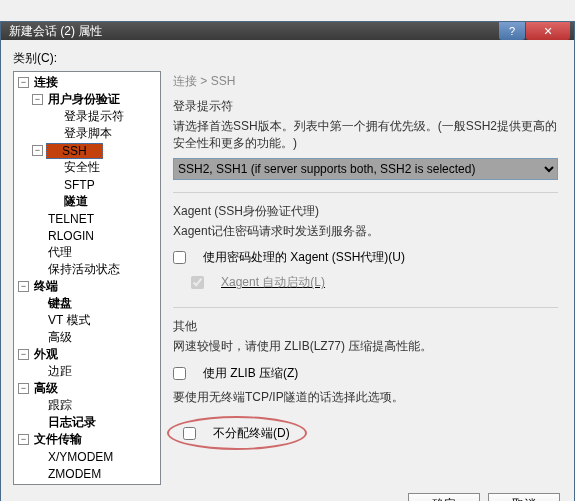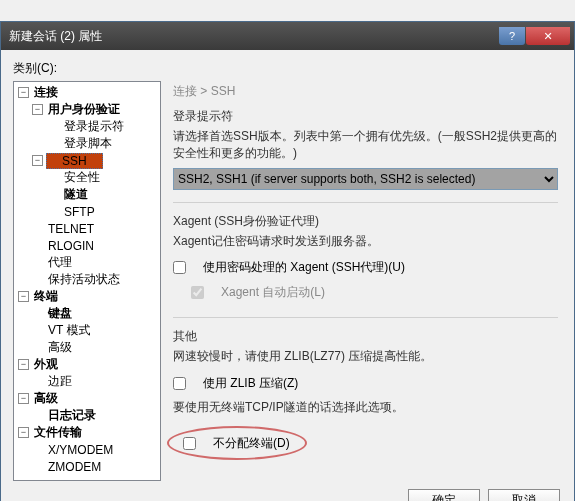--- a/index.html
+++ b/index.html
@@ -31,21 +31,21 @@
 .d1 { padding-left: 18px; }
 .d2 { padding-left: 34px; }
 
 .right { flex: 1; display: flex; flex-direction: column; padding: 0 4px 0 4px; min-width: 0; }
 .crumb { color: #888; font-family: Tahoma, sans-serif; margin: 2px 0 8px 0; }
 .sect-title { color: #333; margin-bottom: 3px; }
 .sect-desc { color: #333; line-height: 1.4; margin-bottom: 6px; }
 select.proto { width: 100%; height: 22px; border: 1px solid #7a9ab5; background: #a3a3a3; font-size: 12px; }
 hr.div { border: none; border-top: 1px solid #d0d0d0; margin: 12px 0 10px 0; }
 .cb-row { display: flex; align-items: center; gap: 17px; margin: 4px 0 4px 0; }
-.cb-row.ind { margin-left: 18px; }
+.cb-row.ind { margin-left: 18px; text-decoration: underline; }
 .cb-row input { width: 13px; height: 13px; }
 .cb-row .dis { color: #888; }
 .hint { color: #333; margin: 3px 0 6px 0; }
 .ring { border: 2px solid #d06a6a; border-radius: 50%; width: 140px; height: 34px; position: relative; margin-top: 4px; margin-left: -6px; display: flex; align-items: center; padding-left: 14px; }
 
 .btns { display: flex; justify-content: flex-end; gap: 8px; padding: 8px 2px 2px 0; }
 .btn { width: 72px; height: 22px; border: 1px solid #8a8a8a; background: linear-gradient(#fefefe,#e6e6e6); cursor: default; }
 </style>
 </head>
 <body>
@@ -101,27 +101,27 @@
                   <ul>
                     <li>
                         <div class="row d2">
                           <span class="tog-sp"></span>
                           <span class="lbl">安全性</span>
                         </div>
                       </li>
                     <li>
                         <div class="row d2">
                           <span class="tog-sp"></span>
+                          <span class="lbl">SFTP</span>
+                        </div>
+                      </li>
+                    <li>
+                        <div class="row d2">
+                          <span class="tog-sp"></span>
                           <span class="lbl bold">隧道</span>
-                        </div>
-                      </li>
-                    <li>
-                        <div class="row d2">
-                          <span class="tog-sp"></span>
-                          <span class="lbl">SFTP</span>
                         </div>
                       </li>
                   </ul>
                 </li>
                 <li>
                     <div class="row d1">
                       <span class="tog-sp"></span>
                       <span class="lbl">TELNET</span>
                     </div>
                   </li>
@@ -184,20 +184,26 @@
                     </div>
                   </li>
               </ul>
             </li>
             <li>
                 <div class="row d0">
                   <span class="tog">−</span>
                   <span class="lbl bold">高级</span>
                 </div>
               <ul>
+                <li>
+                    <div class="row d1">
+                      <span class="tog-sp"></span>
+                      <span class="lbl">跟踪</span>
+                    </div>
+                  </li>
                 <li>
                     <div class="row d1">
                       <span class="tog-sp"></span>
                       <span class="lbl bold">日志记录</span>
                     </div>
                   </li>
               </ul>
             </li>
             <li>
                 <div class="row d0">

